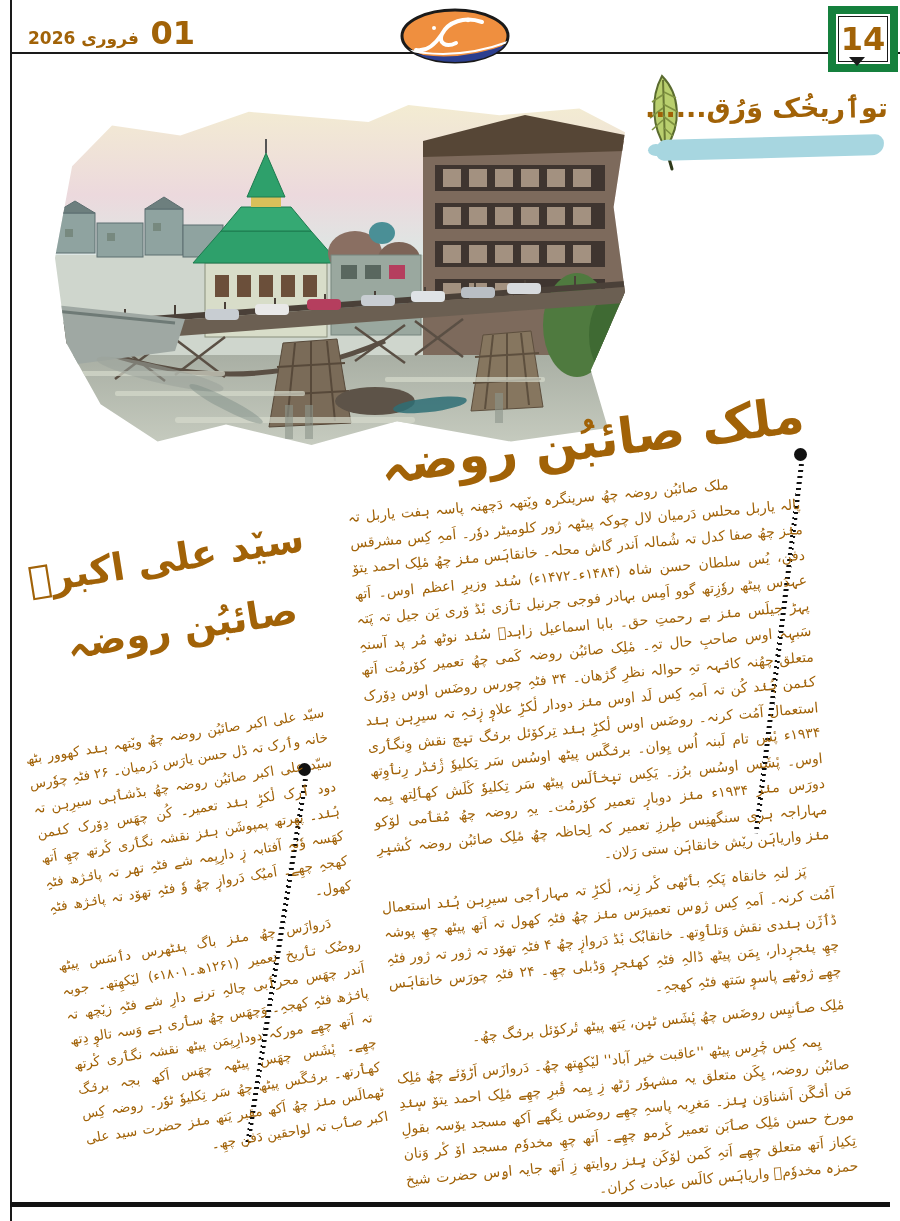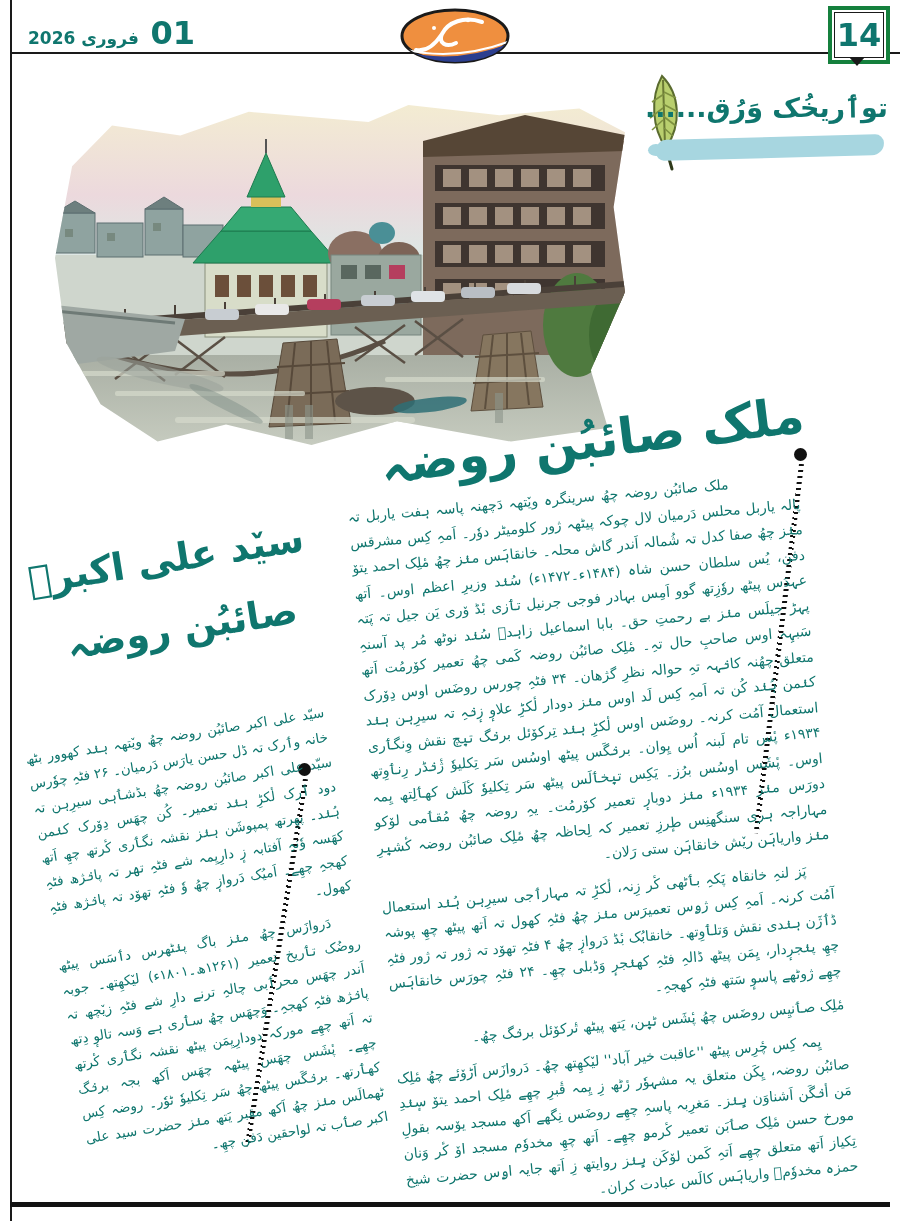--- a/index.html
+++ b/index.html
@@ -1,28 +1,28 @@
 <!DOCTYPE html>
 <html lang="ur" dir="rtl"><head>
 <meta charset="utf-8">
 <style>
   html,body{margin:0;padding:0;background:#ffffff;}
   .page{
     position:relative;width:900px;height:1221px;background:#ffffff;
-    font-family:"DejaVu Sans",sans-serif;color:#0f766e;overflow:hidden;direction:rtl;
+    font-family:"DejaVu Sans",sans-serif;color:#a16207;overflow:hidden;direction:rtl;
   }
   
   .left-border{position:absolute;left:10px;top:0;width:2px;height:1221px;background:#1a1a1a;}
   .header-rule{position:absolute;left:10px;top:52px;width:890px;height:2px;background:#1a1a1a;}
   .bottom-rule{position:absolute;left:10px;top:1202px;width:880px;height:5px;background:#121212;}
   
   .date{position:absolute;left:28px;top:14px;direction:rtl;font-weight:bold;white-space:nowrap;}
   .date .day{font-size:32px;letter-spacing:-1px;}
   .date .rest{font-size:17px;margin-right:6px;}
-  .pagebox{position:absolute;left:828px;top:6px;width:54px;height:50px;border:4px solid #15803d;
+  .pagebox{position:absolute;left:828px;top:6px;width:54px;height:50px;border:8px solid #15803d;
     box-shadow:inset 0 0 0 2px #fff,inset 0 0 0 3px #1a1a1a;
     display:flex;align-items:center;justify-content:center;background:#fff;}
   .pagebox span{font-size:32px;font-weight:bold;}
   .page-arrow{position:absolute;left:849px;top:57px;width:0;height:0;
     border-left:8px solid transparent;border-right:8px solid transparent;border-top:9px solid #1a1a1a;}
   .logo{position:absolute;left:398px;top:6px;}
   
   .quill{position:absolute;left:632px;top:72px;}
   .feature-title{position:absolute;left:660px;top:92px;width:228px;font-size:27px;font-weight:bold;
     direction:rtl;text-align:center;white-space:nowrap;}

